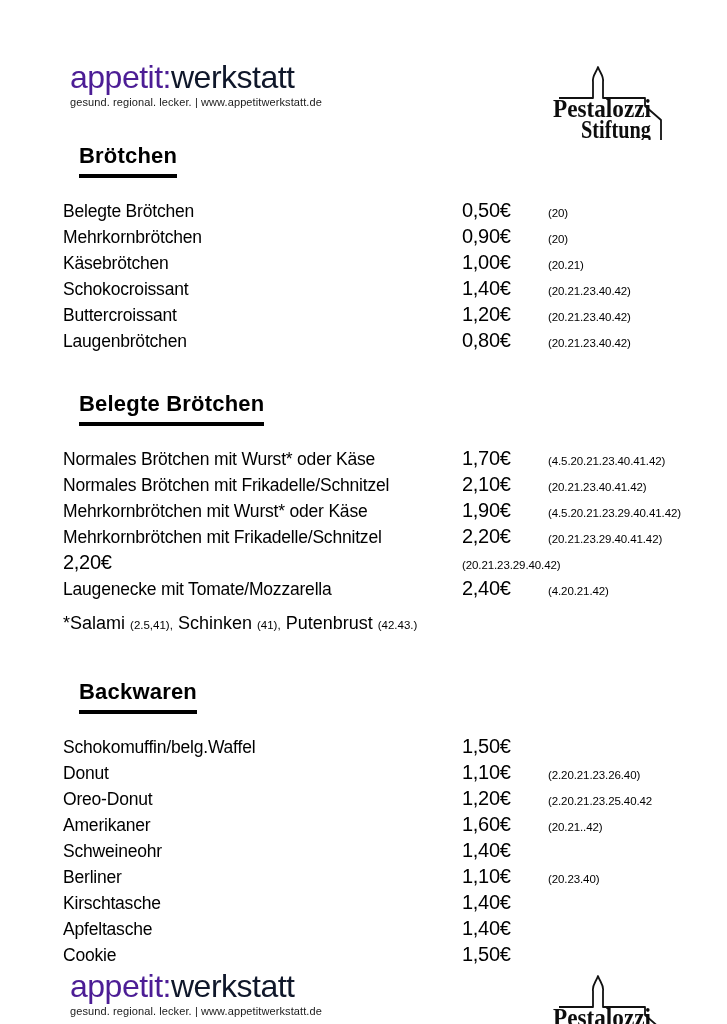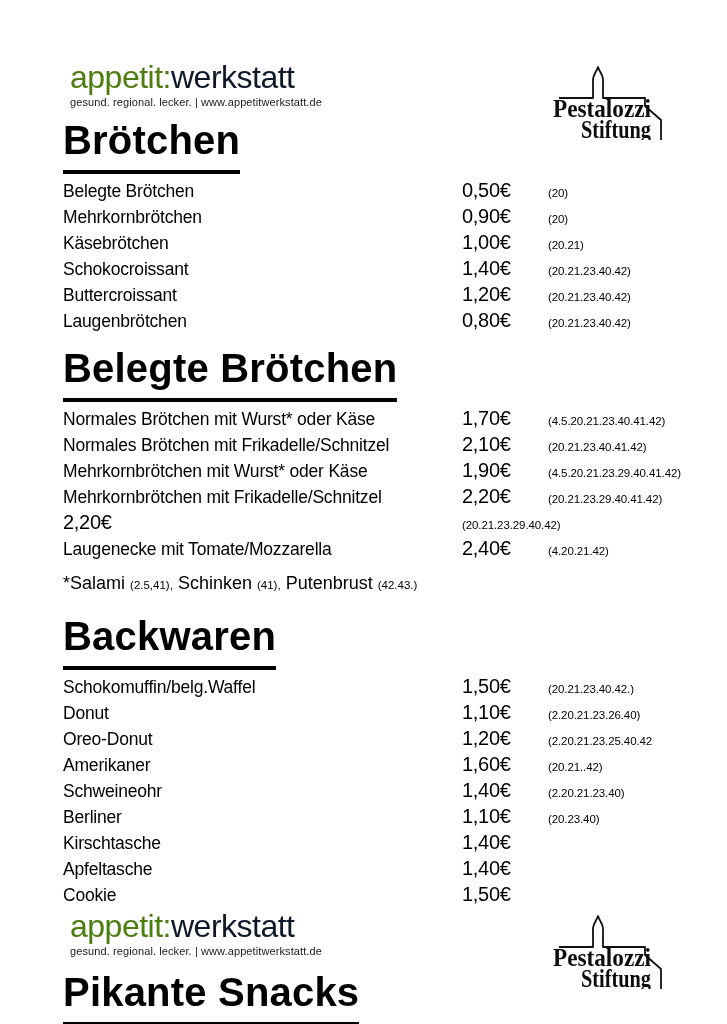--- a/index.html
+++ b/index.html
@@ -10,42 +10,42 @@
     -webkit-font-smoothing:antialiased;
   }
   .page { position:relative; width:727px; height:1024px; background:#fff; }
 
   
   .header-row { position:relative; margin:0 57px 0 70px; height:52px; }
   .header-top { margin-top:60px; }
   .header-bottom { margin-top:2px; }
   .brand { display:inline-block; }
   .brand-name { font-size:32px; line-height:34px; letter-spacing:-0.5px; white-space:nowrap; }
-  .brand-accent { color:#4d7c0f; }
+  .brand-accent { color:#4c1d95; }
   .brand-rest { color:#0f172a; }
   .brand-tagline { font-size:11px; letter-spacing:0.1px; margin-top:2px; color:#1a1a1a; white-space:nowrap; }
 
   .partner-logo { position:absolute; right:1px; top:2px; width:118px; height:78px; }
   .partner-logo svg { width:118px; height:78px; display:block; }
   .partner-logo text {
     font-family:"Liberation Serif", serif;
     font-weight:bold; fill:#0d0d0d;
   }
 
   
   .section { margin-left:63px; margin-right:18px; }
   .sec-1 { margin-top:12px; }
   .sec-2 { margin-top:19px; }
   .sec-3 { margin-top:25px; }
   .sec-4 { margin-top:15px; }
   .section-title {
     display:inline-block;
-    font-size:40px; line-height:32px; font-weight:bold;
+    font-size:22px; line-height:32px; font-weight:bold;
     border-bottom:4px solid #000;
-    padding-bottom:14px; margin:0;
+    padding-bottom:2px; margin:16px;
     letter-spacing:0.2px;
   }
   .rows { margin-top:3px; }
   .menu-row {
     display:grid;
     grid-template-columns:399px 86px auto;
     align-items:baseline;
     height:26px; line-height:26px;
     white-space:nowrap;
   }
@@ -157,41 +157,39 @@
     <span>Putenbrust</span>
     <span class="fn-codes">(42.43.)</span>
   </div>
 
   <div class="section sec-3">
     <h2 class="section-title">Backwaren</h2>
     <div class="rows">
       <div class="menu-row">
         <span class="item-name">Schokomuffin/belg.Waffel</span>
         <span class="item-price">1,50€</span>
-        <span class="item-codes">(20.21.23.40.42.)</span>
       </div>
       <div class="menu-row">
         <span class="item-name">Donut</span>
         <span class="item-price">1,10€</span>
         <span class="item-codes">(2.20.21.23.26.40)</span>
       </div>
       <div class="menu-row">
         <span class="item-name">Oreo-Donut</span>
         <span class="item-price">1,20€</span>
         <span class="item-codes">(2.20.21.23.25.40.42</span>
       </div>
       <div class="menu-row">
         <span class="item-name">Amerikaner</span>
         <span class="item-price">1,60€</span>
         <span class="item-codes">(20.21..42)</span>
       </div>
       <div class="menu-row">
         <span class="item-name">Schweineohr</span>
         <span class="item-price">1,40€</span>
-        <span class="item-codes">(2.20.21.23.40)</span>
       </div>
       <div class="menu-row">
         <span class="item-name">Berliner</span>
         <span class="item-price">1,10€</span>
         <span class="item-codes">(20.23.40)</span>
       </div>
       <div class="menu-row">
         <span class="item-name">Kirschtasche</span>
         <span class="item-price">1,40€</span>
         <span class="item-codes"></span>

